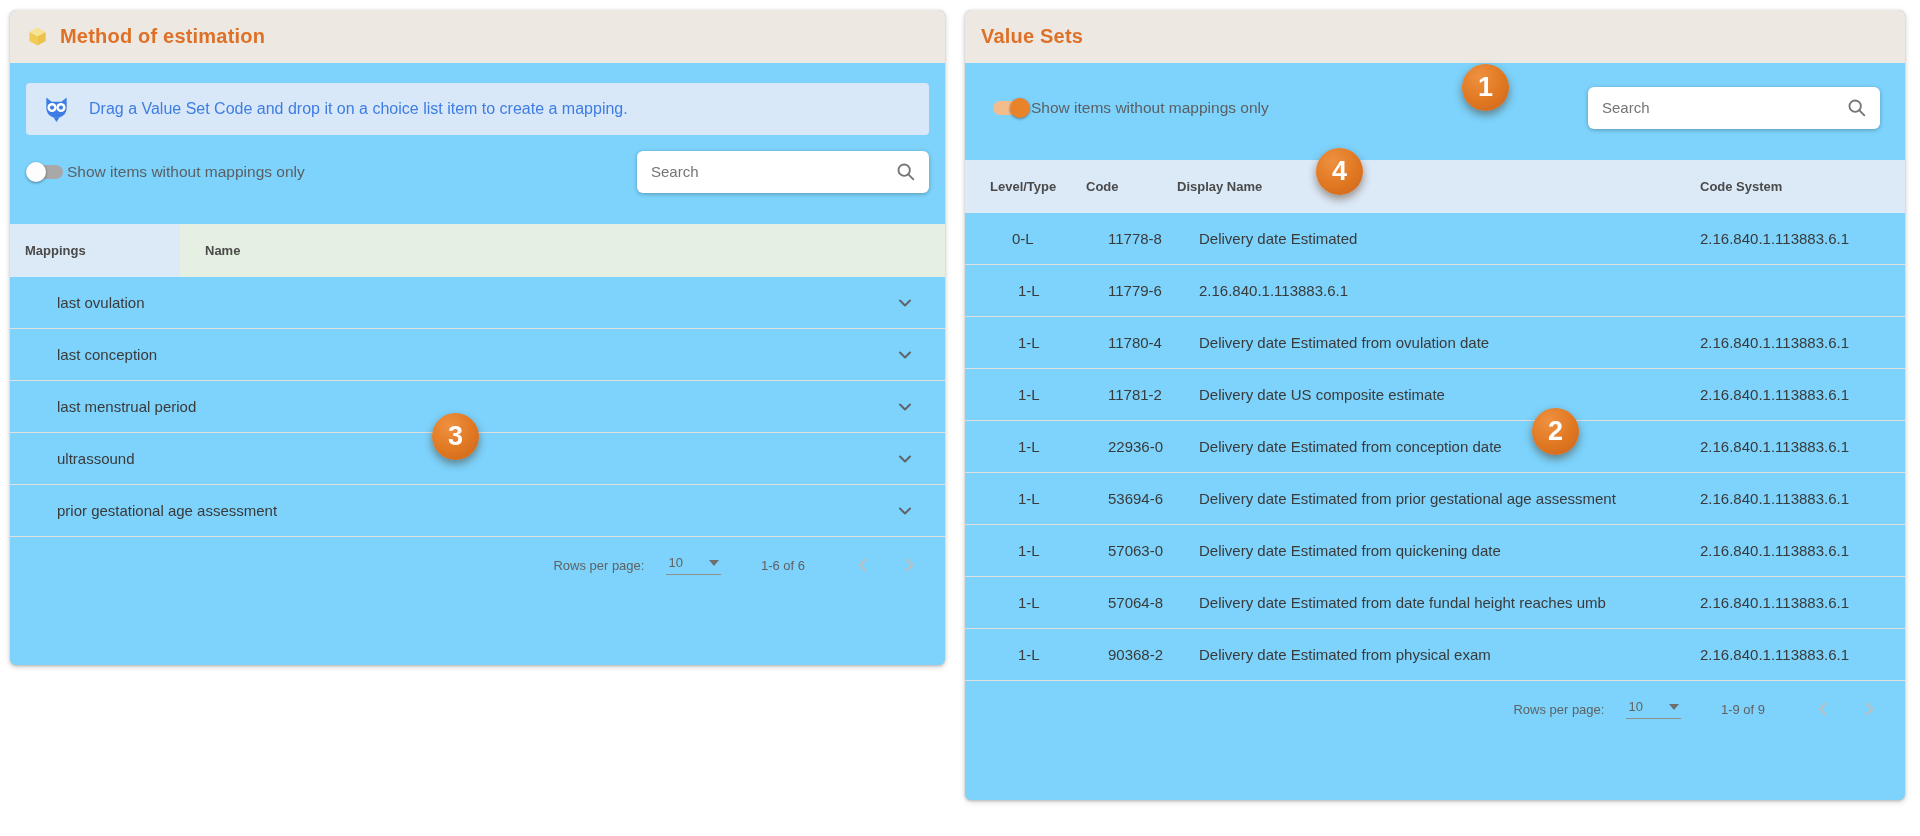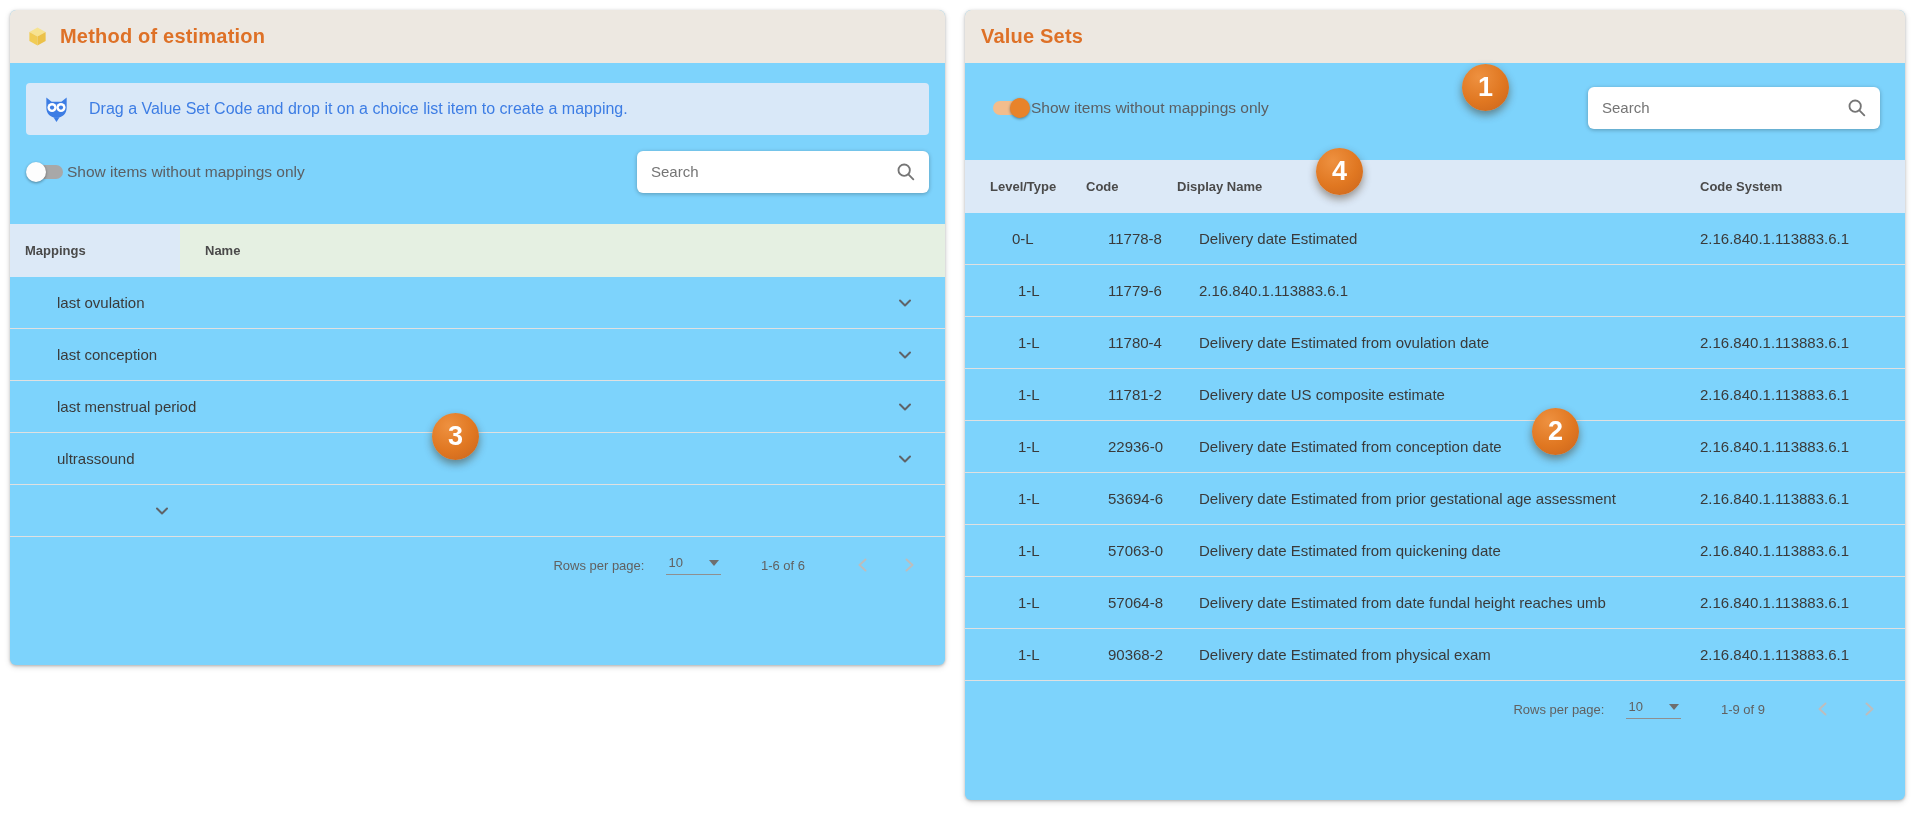--- a/index.html
+++ b/index.html
@@ -172,20 +172,21 @@
     </div>
     <div class="row">
       <div class="lrow-name">ultrassound</div>
       <div class="lrow-map">
         <svg class="icon" width="24" height="24" viewBox="0 0 24 24">
             <polyline points="7,9.5 12,14.5 17,9.5" fill="none" stroke="#5F6368" stroke-width="2" stroke-linecap="round" stroke-linejoin="round"></polyline>
           </svg>
       </div>
     </div>
     <div class="row">
+      <div class="lrow-name">prior gestational age assessment</div>
       <div class="lrow-map">
         <svg class="icon" width="24" height="24" viewBox="0 0 24 24">
             <polyline points="7,9.5 12,14.5 17,9.5" fill="none" stroke="#5F6368" stroke-width="2" stroke-linecap="round" stroke-linejoin="round"></polyline>
           </svg>
       </div>
     </div>
 
     <div class="pagination">
       <span class="rpp-label">Rows per page:</span>
       <span class="rpp-select">

